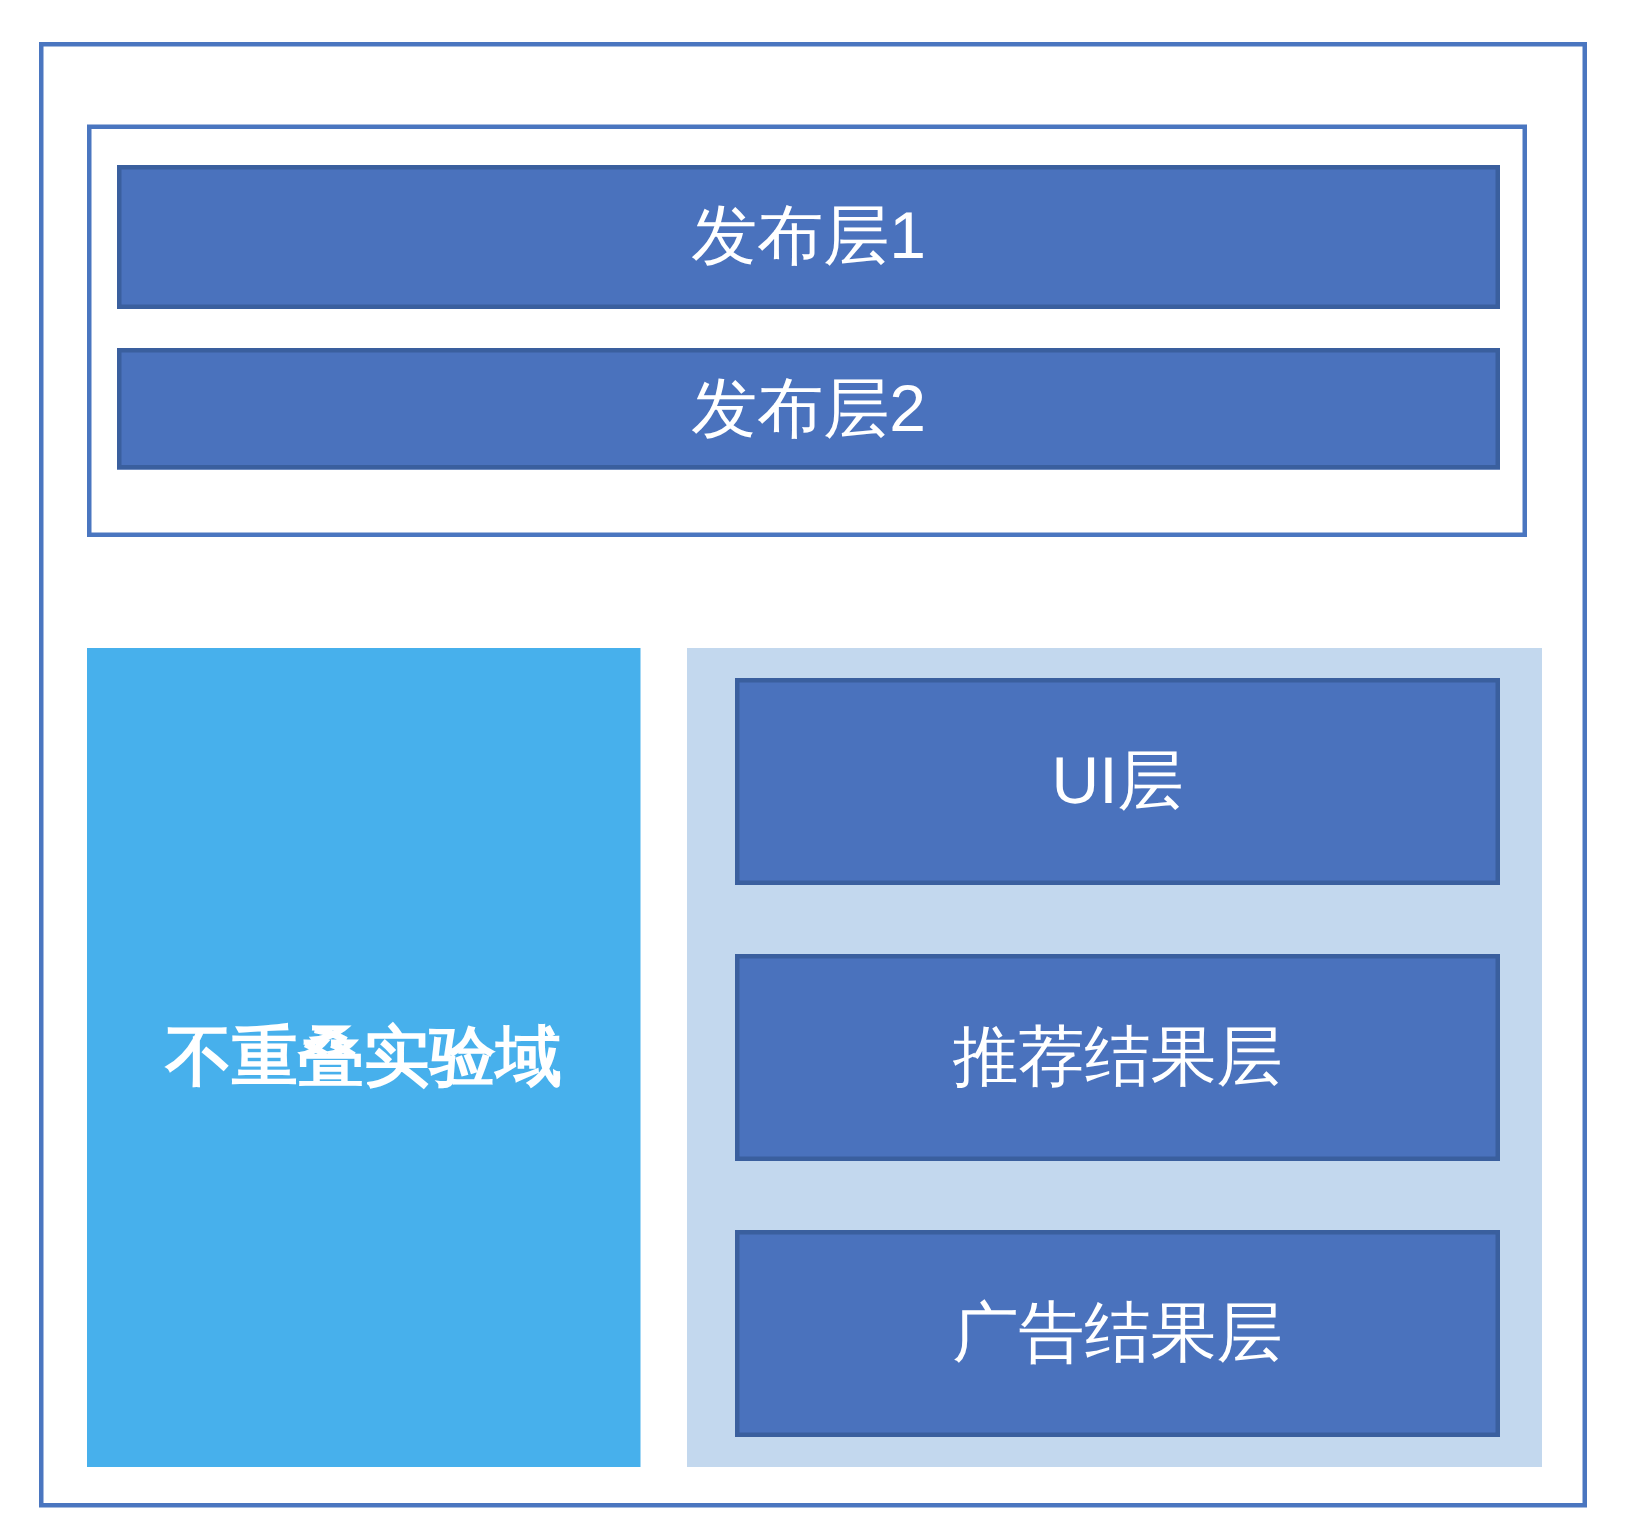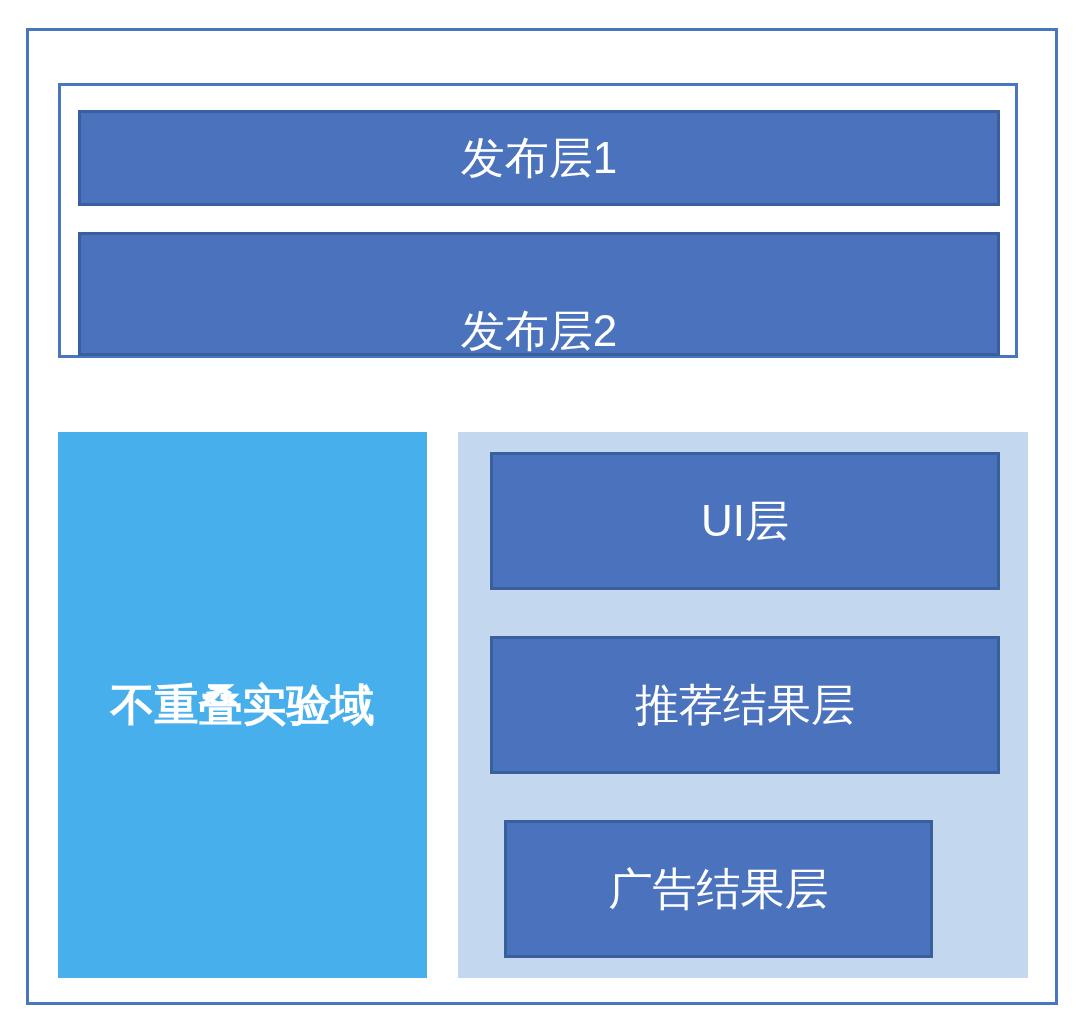--- a/index.html
+++ b/index.html
@@ -59,21 +59,21 @@
     color: #ffffff;
     font-size: 44px;
     line-height: 1;
     letter-spacing: 0px;
     white-space: nowrap;
     user-select: none;
   }
 
   
   #release-layer-1 { left: 78px;  top: 110px; width: 922px; height: 96px; }
-  #release-layer-2 { left: 78px;  top: 232px; width: 922px; height: 124px; align-items: flex-end; }
+  #release-layer-2 { left: 78px;  top: 232px; width: 922px; height: 81px; }
 
   
   .cyan-box {
     position: absolute;
     left: 58px;
     top: 432px;
     width: 369px;
     height: 546px;
     background: #47b0ec;
     display: flex;
@@ -95,21 +95,21 @@
     left: 458px;
     top: 432px;
     width: 570px;
     height: 546px;
     background: #c3d8ee;
   }
 
   
   #ui-layer          { left: 490px; top: 452px; width: 510px; height: 138px; }
   #recommend-layer   { left: 490px; top: 636px; width: 510px; height: 138px; }
-  #ad-layer          { left: 504px; top: 820px; width: 429px; height: 138px; }
+  #ad-layer          { left: 490px; top: 820px; width: 510px; height: 138px; }
 </style>
 </head>
 <body>
 
 <div id="canvas">
 
   <div class="outer-frame"></div>
 
   <div class="panel-outline"></div>
 

